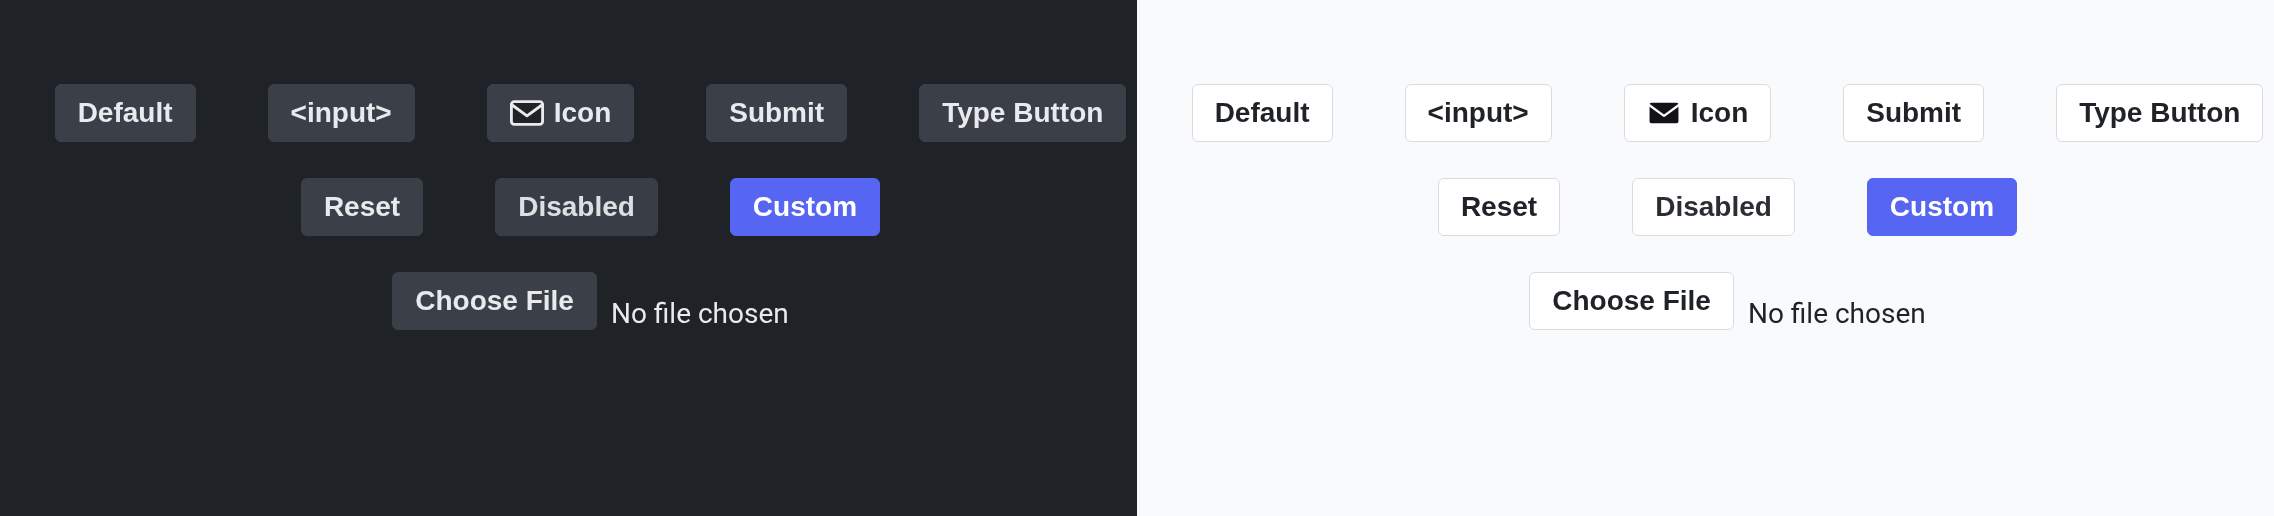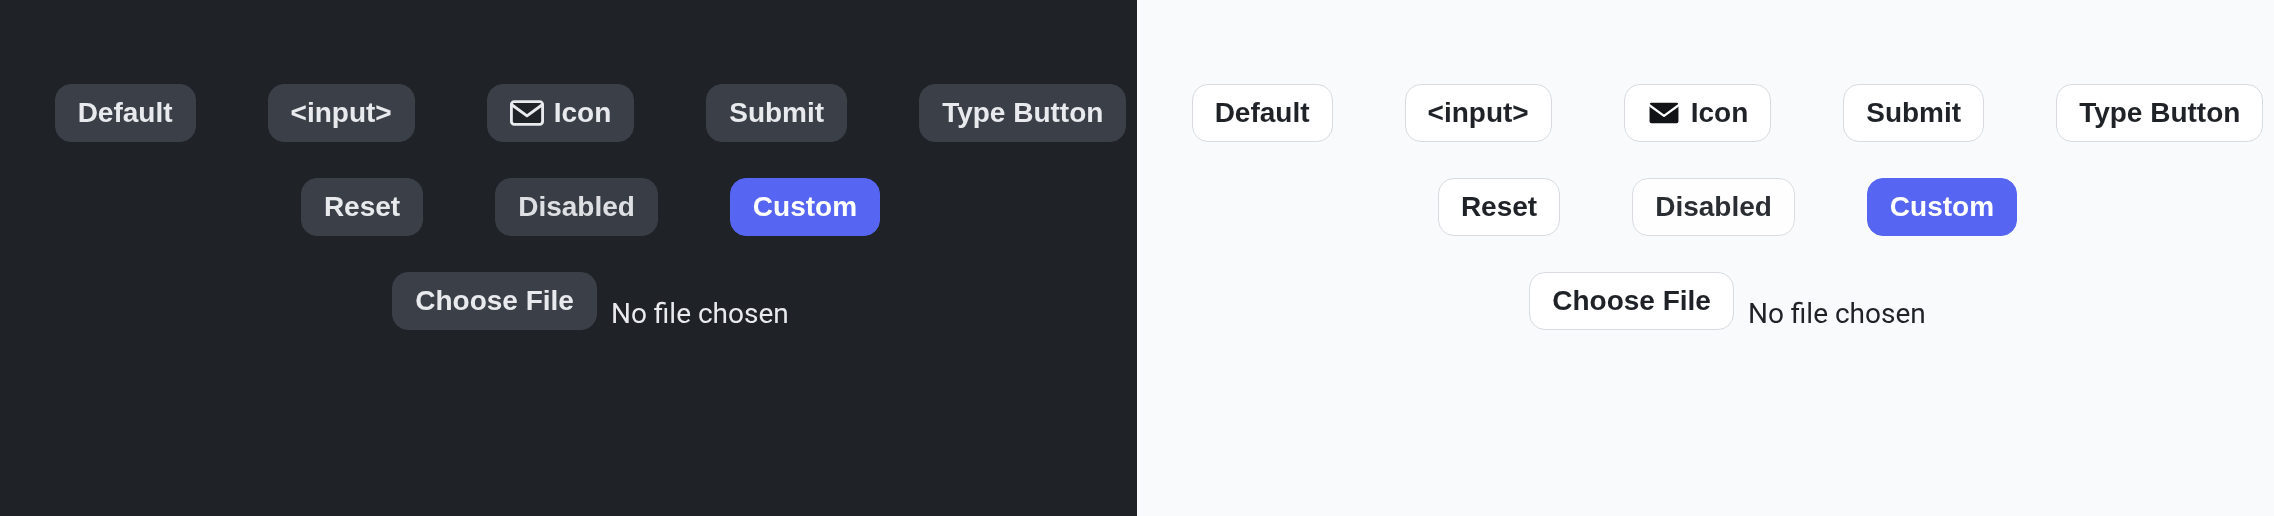--- a/index.html
+++ b/index.html
@@ -26,21 +26,21 @@
     display: flex;
     flex-direction: row;
     align-items: center;
     gap: 28px;
   }
 
   .btn {
     display: inline-flex;
     align-items: center;
     justify-content: center;
-    border-radius: 16px;
+    border-radius: 6px;
     font-weight: 700;
     font-size: 28px;
     line-height: 1;
     padding: 14px 22px;
     cursor: pointer;
     white-space: nowrap;
     margin-left: 44px;
   }
 
   

